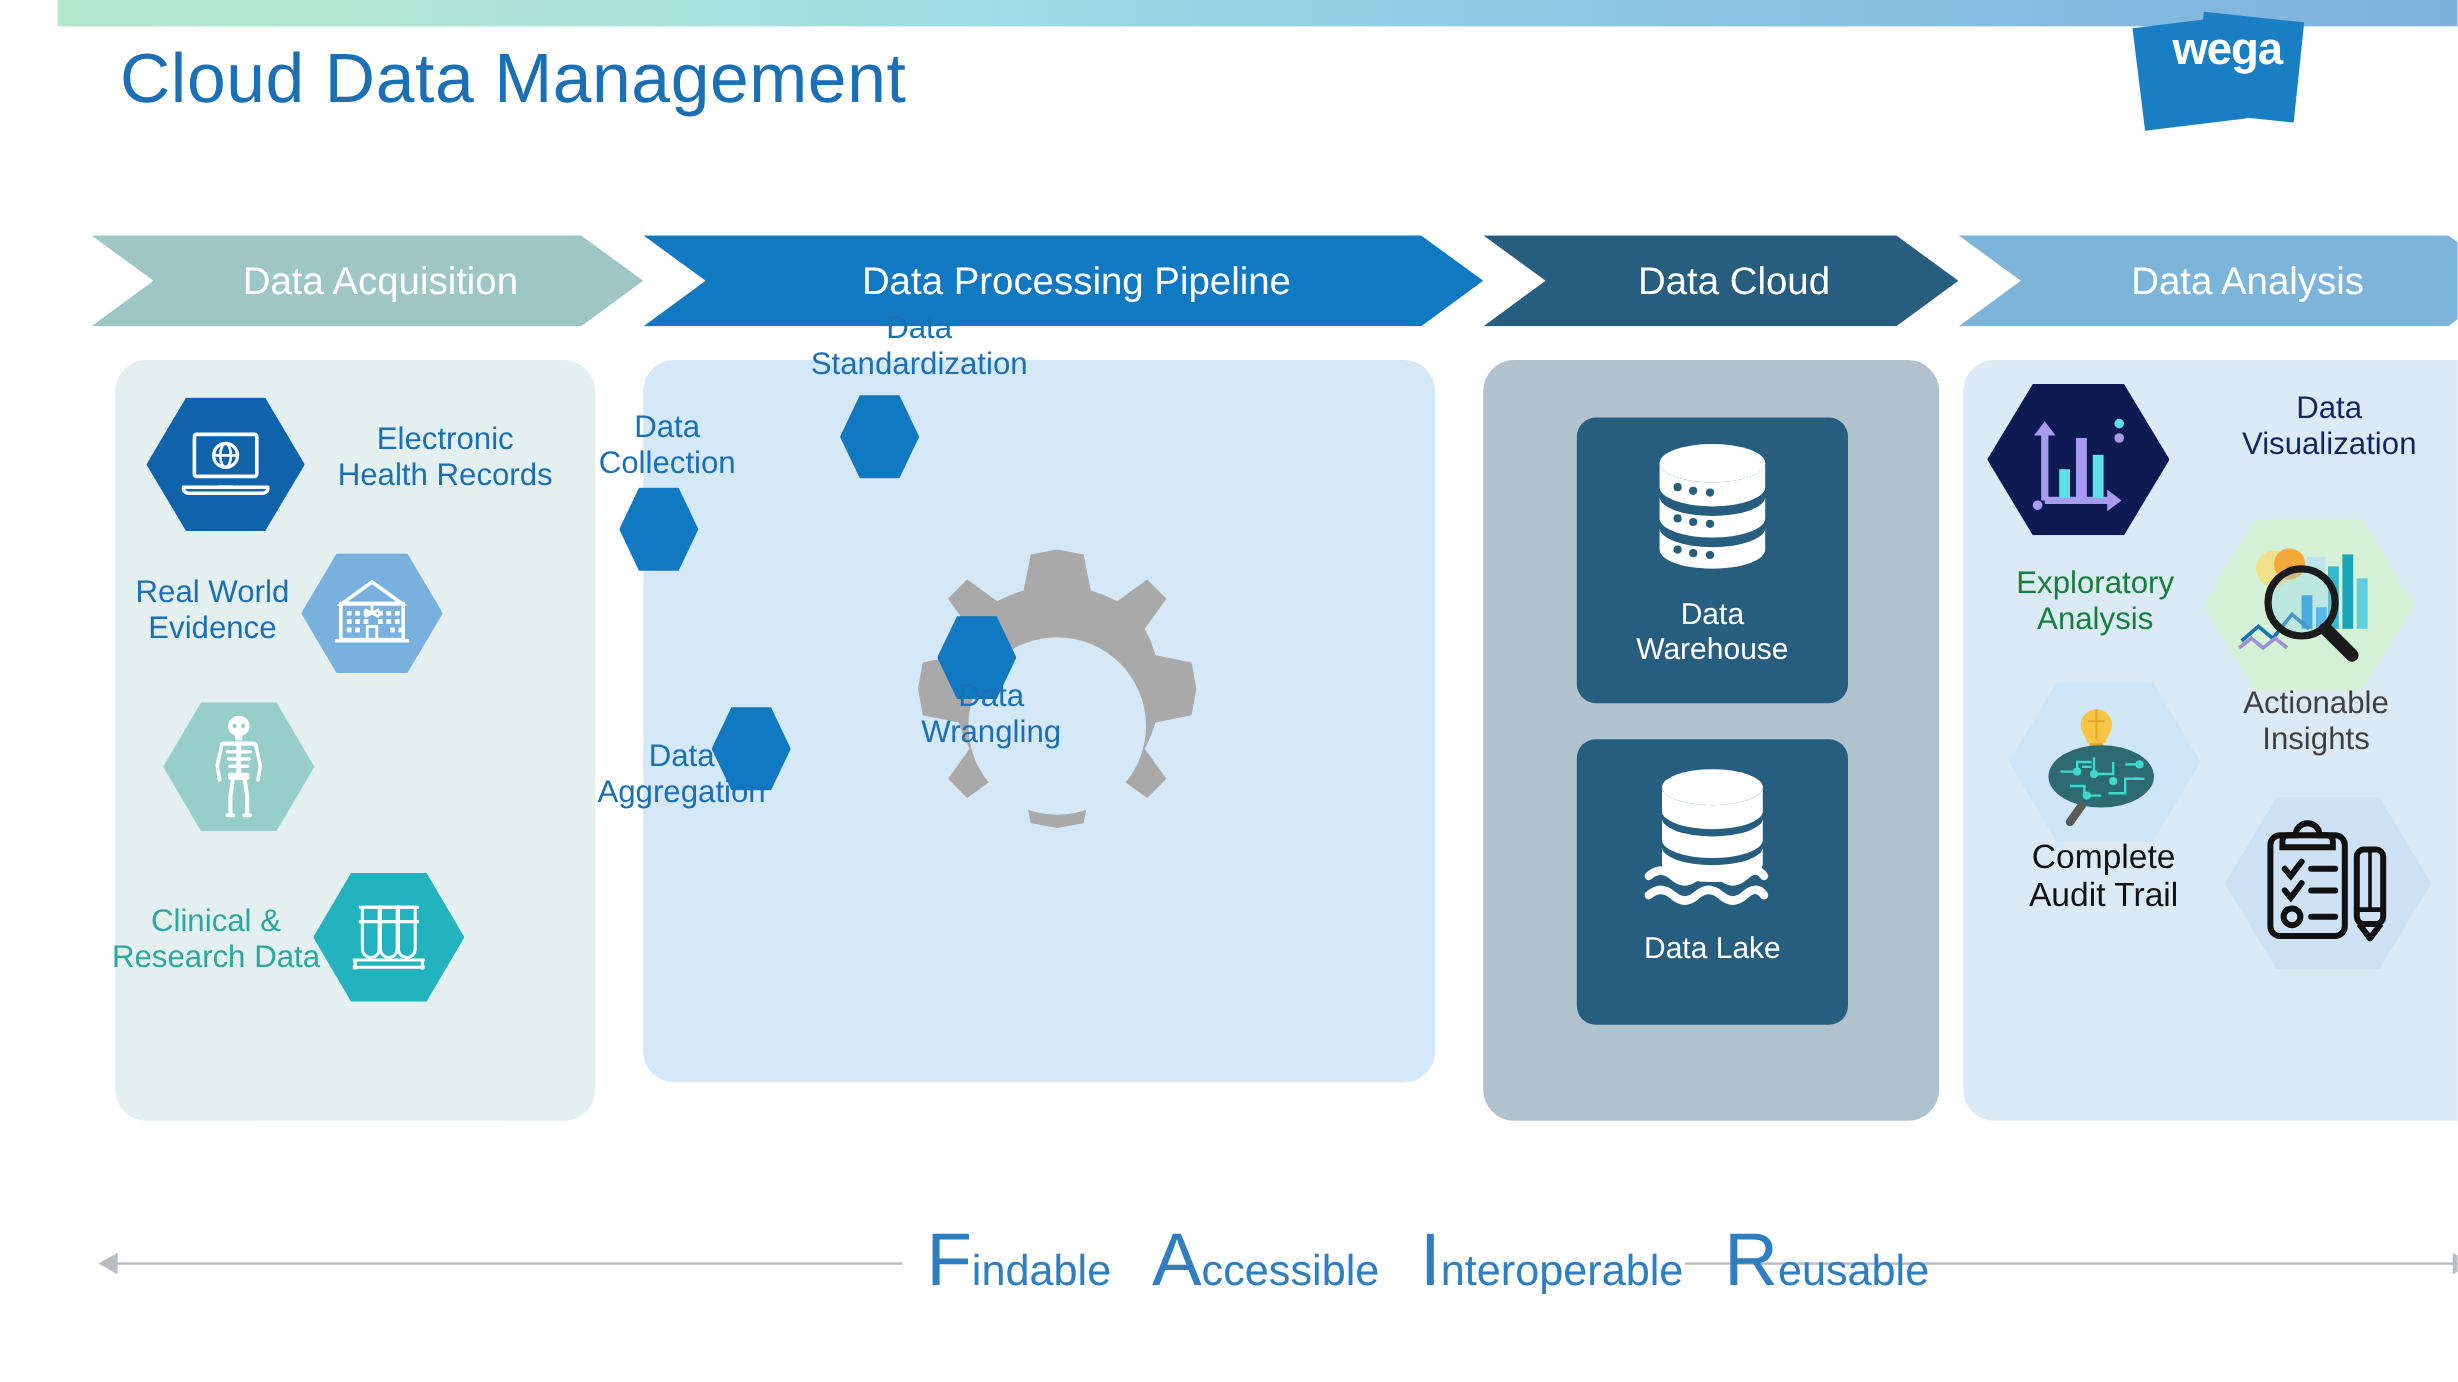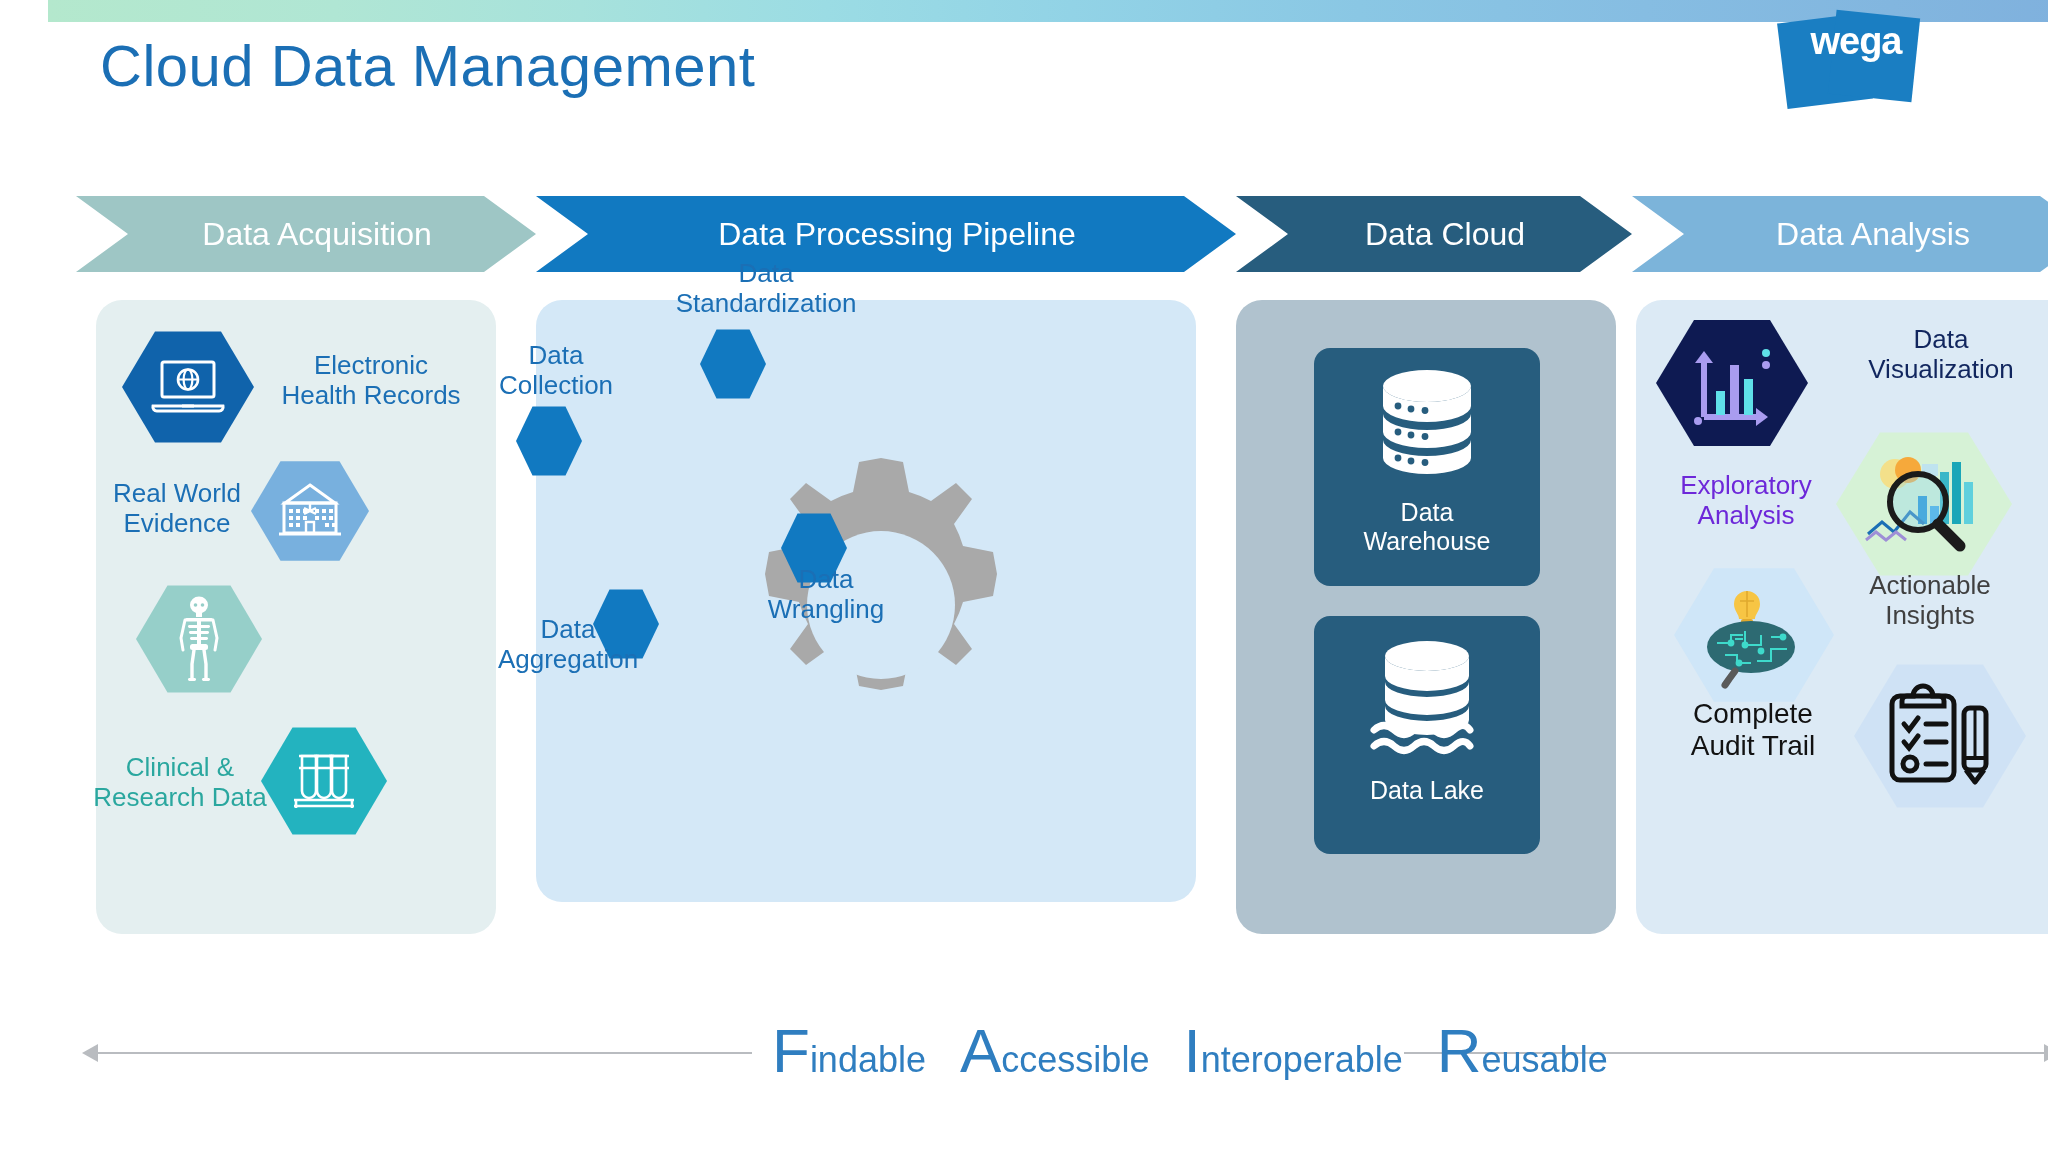--- a/index.html
+++ b/index.html
@@ -302,21 +302,21 @@
         <rect x="92" y="14" width="9" height="62" fill="#1aa6b8"></rect>
         <rect x="104" y="34" width="9" height="42" fill="#5fd0dd"></rect>
         <rect x="58" y="48" width="9" height="28" fill="#1a8fd6"></rect>
         <rect x="70" y="58" width="9" height="18" fill="#3aa6e8"></rect>
         <path d="M8 86 l14 -12 l12 10 l16 -20 l14 12" stroke="#1a6fb5" stroke-width="3" fill="none"></path>
         <path d="M6 92 l10 -8 l10 8 l10 -8 l10 8" stroke="#9e8fd6" stroke-width="3" fill="none"></path>
         <circle cx="58" cy="54" r="28" fill="rgba(150,215,235,0.38)" stroke="#1b1b1b" stroke-width="6"></circle>
         <path d="M78 76 L100 98" stroke="#1b1b1b" stroke-width="11" stroke-linecap="round"></path>
       </svg>
     </div>
-    <div class="c4label" style="left:10px;top:170px;width:200px;color:#6d28d9;">Exploratory
+    <div class="c4label" style="left:10px;top:170px;width:200px;color:#15803d;">Exploratory
 Analysis</div>
 
     <div class="hex" style="left:38px;top:264px;width:160px;height:142px;background:#cfe6f8;">
       <svg width="118" height="108" viewBox="0 0 118 108">
         <path d="M52 10 a13 13 0 0 1 13 13 c0 7 -5 10 -5 15 h-16 c0 -5 -5 -8 -5 -15 a13 13 0 0 1 13 -13 z" fill="#f7c544"></path>
         <rect x="46" y="38" width="12" height="6" rx="2" fill="#e0a92e"></rect>
         <path d="M52 10 v26 M45 20 l14 0" stroke="#e0a92e" stroke-width="1.6" fill="none"></path>
         <ellipse cx="56" cy="66" rx="44" ry="26" fill="#2d6a72"></ellipse>
         <g stroke="#3fe0d0" stroke-width="2" fill="none" opacity="0.95">
           <path d="M22 62 h14 v-8 h12"></path>

